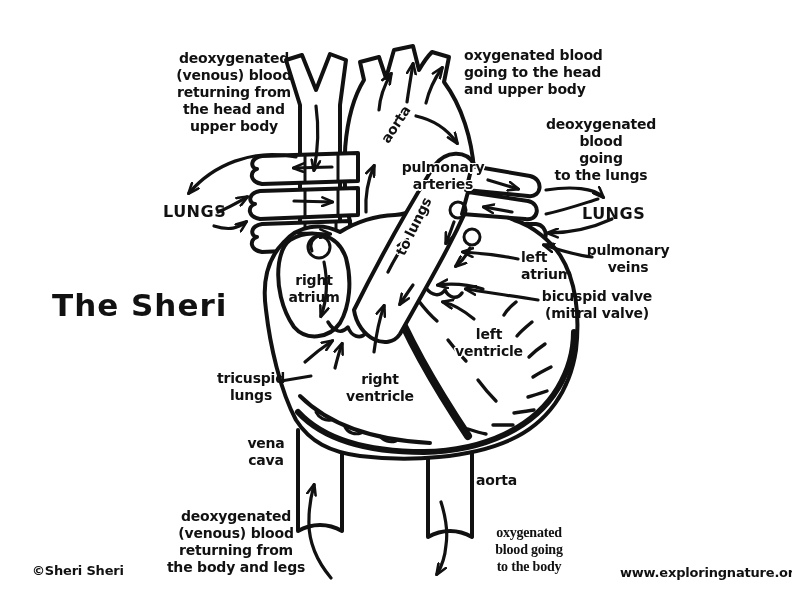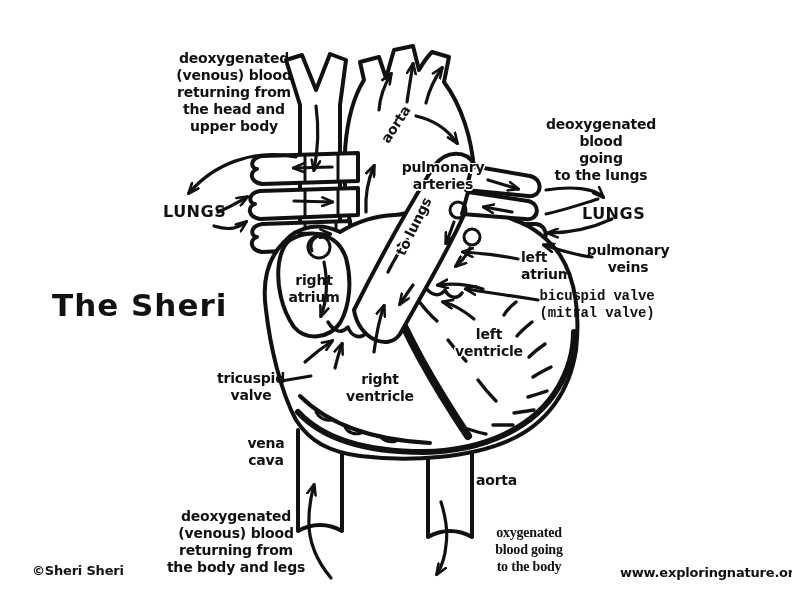--- a/index.html
+++ b/index.html
@@ -138,43 +138,46 @@
     </g>
   </svg>
 
   <div id="title" style="left:52px;top:288px;">The Sheri</div>
 
   <div class="lbl" style="left:163px;top:50px;width:142px;">deoxygenated
 (venous) blood
 returning from
 the head and
 upper body</div>
+  <div class="lbl left" style="left:464px;top:47px;width:170px;">oxygenated blood
+going to the head
+and upper body</div>
   <div class="lbl" style="left:525px;top:116px;width:152px;">deoxygenated blood
 going
 to the lungs</div>
   <div class="lbl big" style="left:163px;top:203px;width:60px;">LUNGS</div>
   <div class="lbl halo" style="left:395px;top:159px;width:96px;">pulmonary
 arteries</div>
   <div class="lbl halo rot57" style="left:361px;top:116px;width:70px;">aorta</div>
   <div class="lbl halo rot64" style="left:378px;top:218px;width:72px;">to lungs</div>
   <div class="lbl big" style="left:582px;top:205px;width:60px;">LUNGS</div>
   <div class="lbl" style="left:580px;top:242px;width:96px;">pulmonary
 veins</div>
   <div class="lbl left" style="left:521px;top:249px;width:64px;">left
 atrium</div>
-  <div class="lbl" style="left:526px;top:288px;width:142px;font-family:Liberation Mono, monospace;">bicuspid valve
+  <div class="lbl" style="left:526px;top:288px;width:142px;">bicuspid valve
 (mitral valve)</div>
   <div class="lbl" style="left:282px;top:272px;width:64px;">right
 atrium</div>
   <div class="lbl halo" style="left:448px;top:326px;width:82px;">left
 ventricle</div>
   <div class="lbl" style="left:339px;top:371px;width:82px;">right
 ventricle</div>
   <div class="lbl" style="left:210px;top:370px;width:82px;">tricuspid
-valve</div>
+lungs</div>
   <div class="lbl" style="left:236px;top:435px;width:60px;">vena
 cava</div>
   <div class="lbl left halo" style="left:476px;top:472px;width:60px;">aorta</div>
   <div class="lbl" style="left:152px;top:508px;width:168px;">deoxygenated
 (venous) blood
 returning from
 the body and legs</div>
   <div class="lbl" style="left:475px;top:524px;width:108px;font-family:Liberation Serif, serif;">oxygenated
 blood going
 to the body</div>

